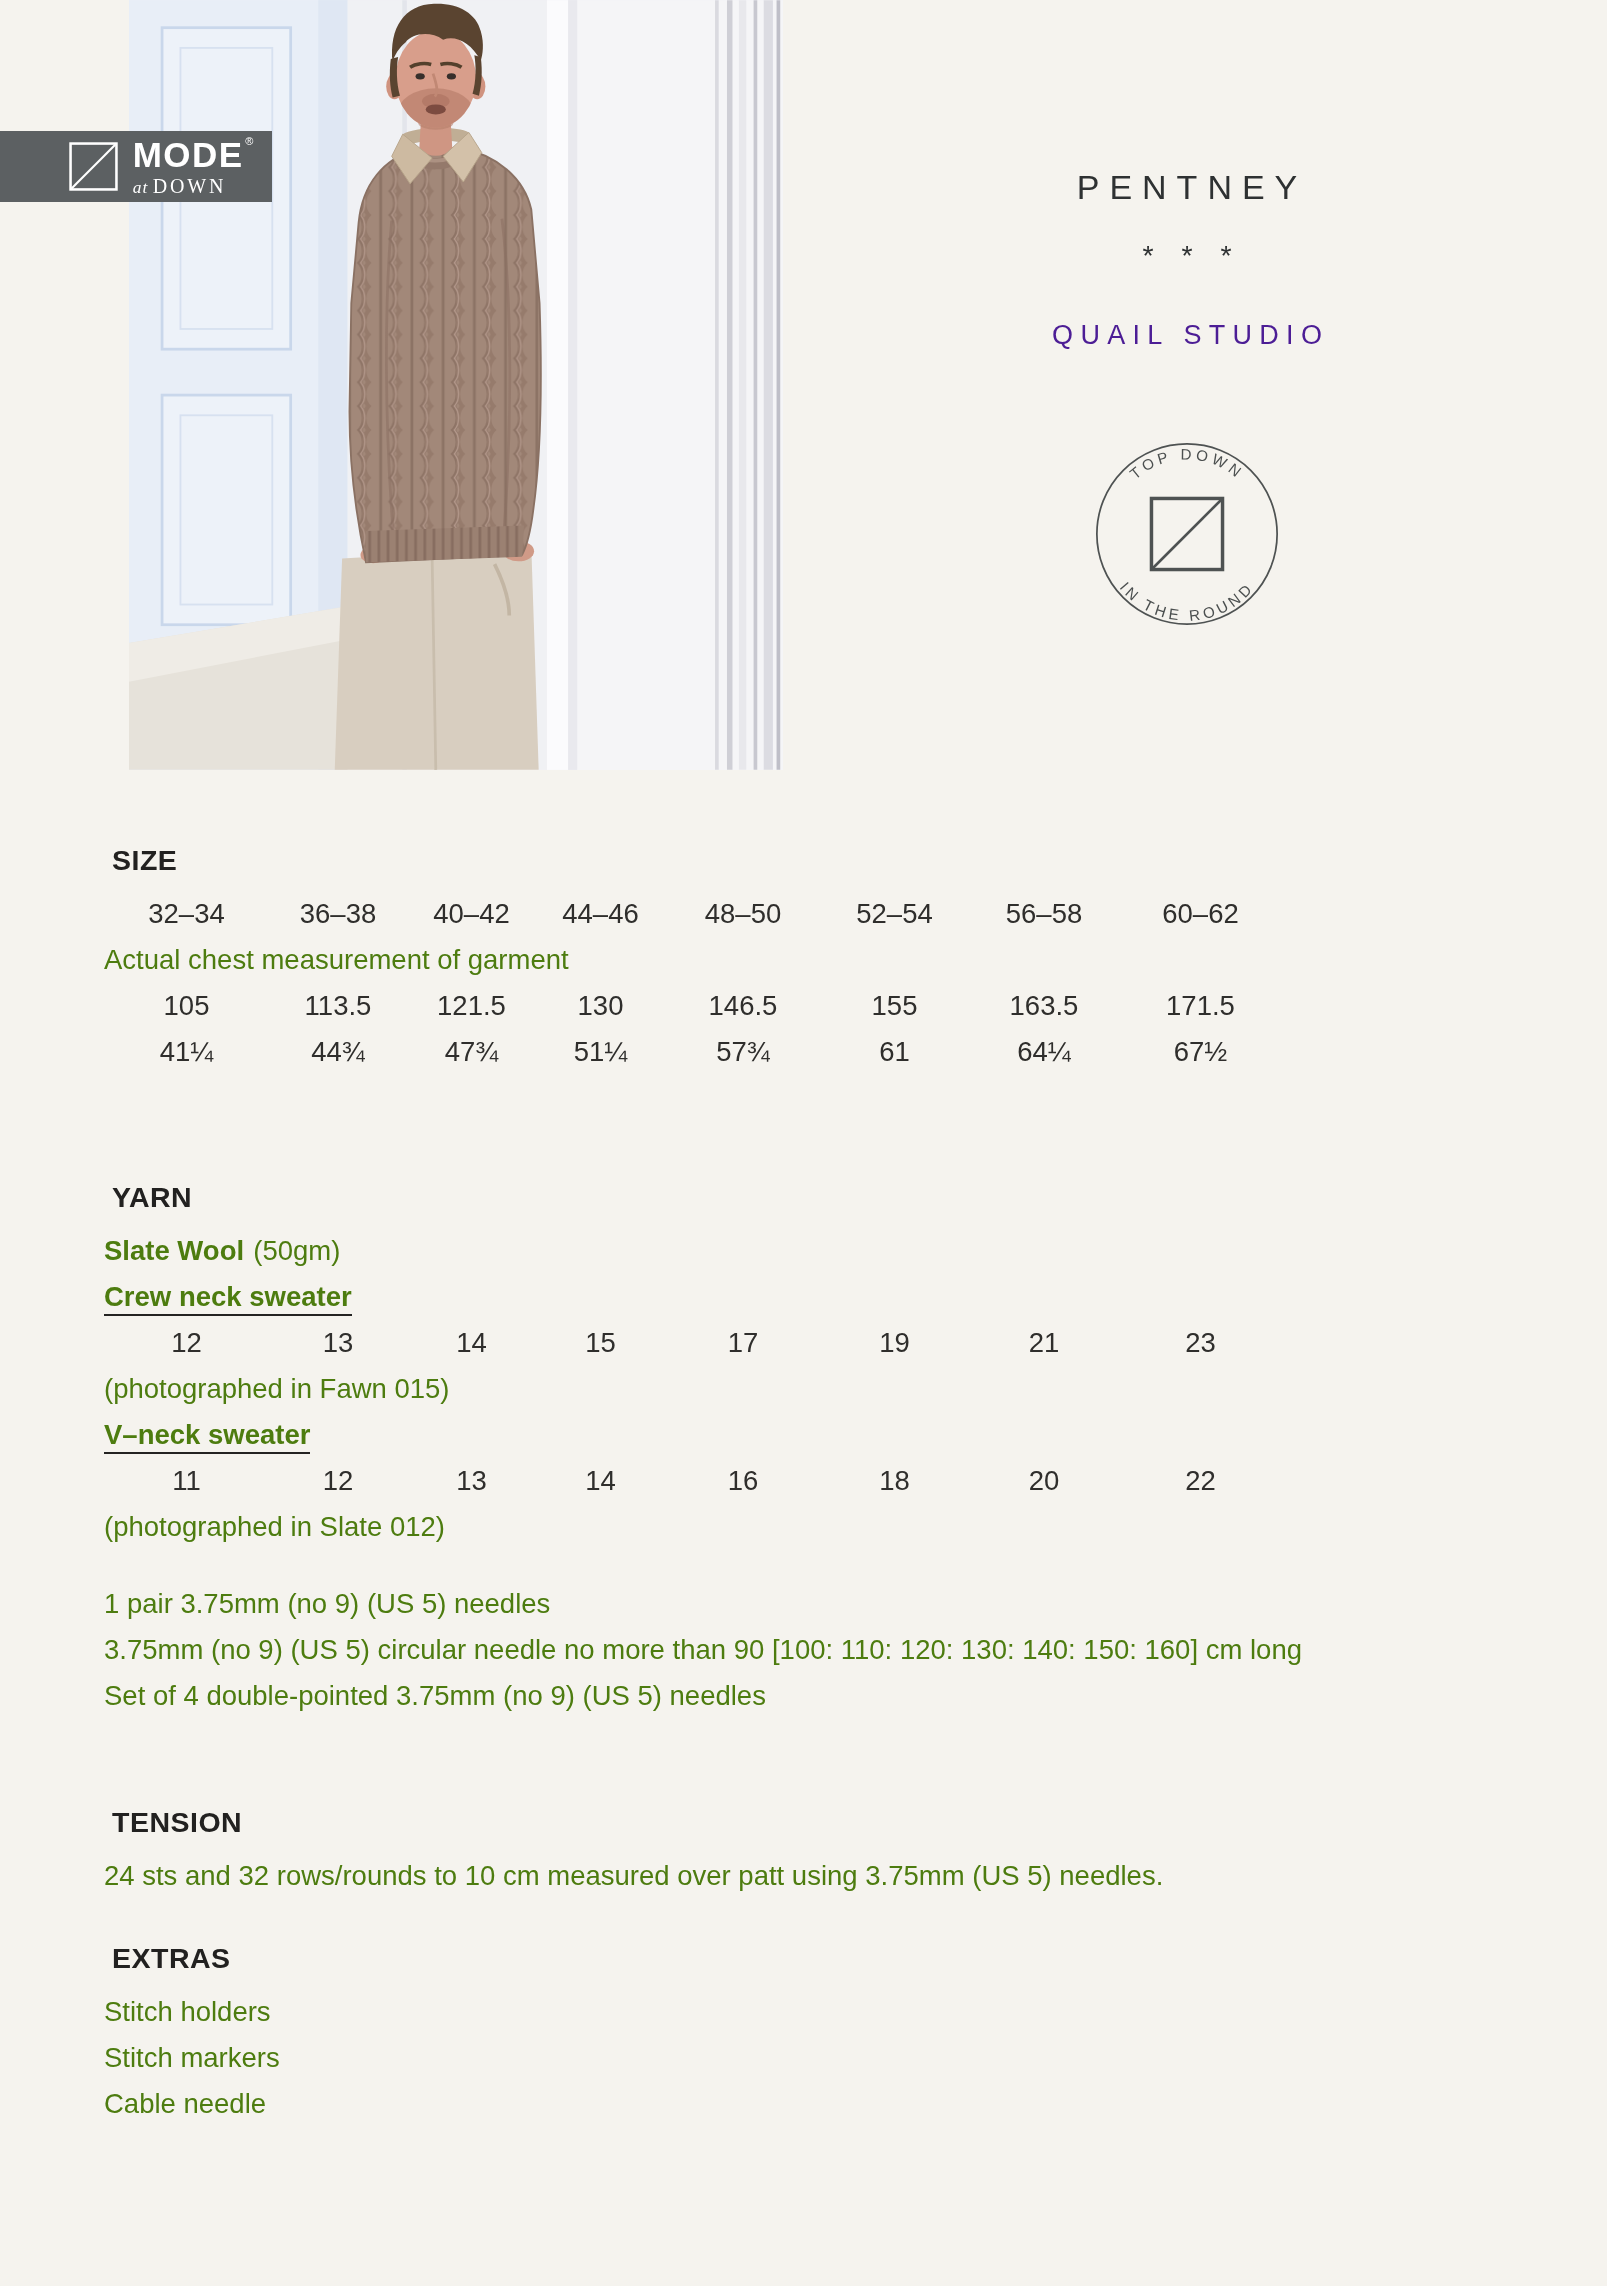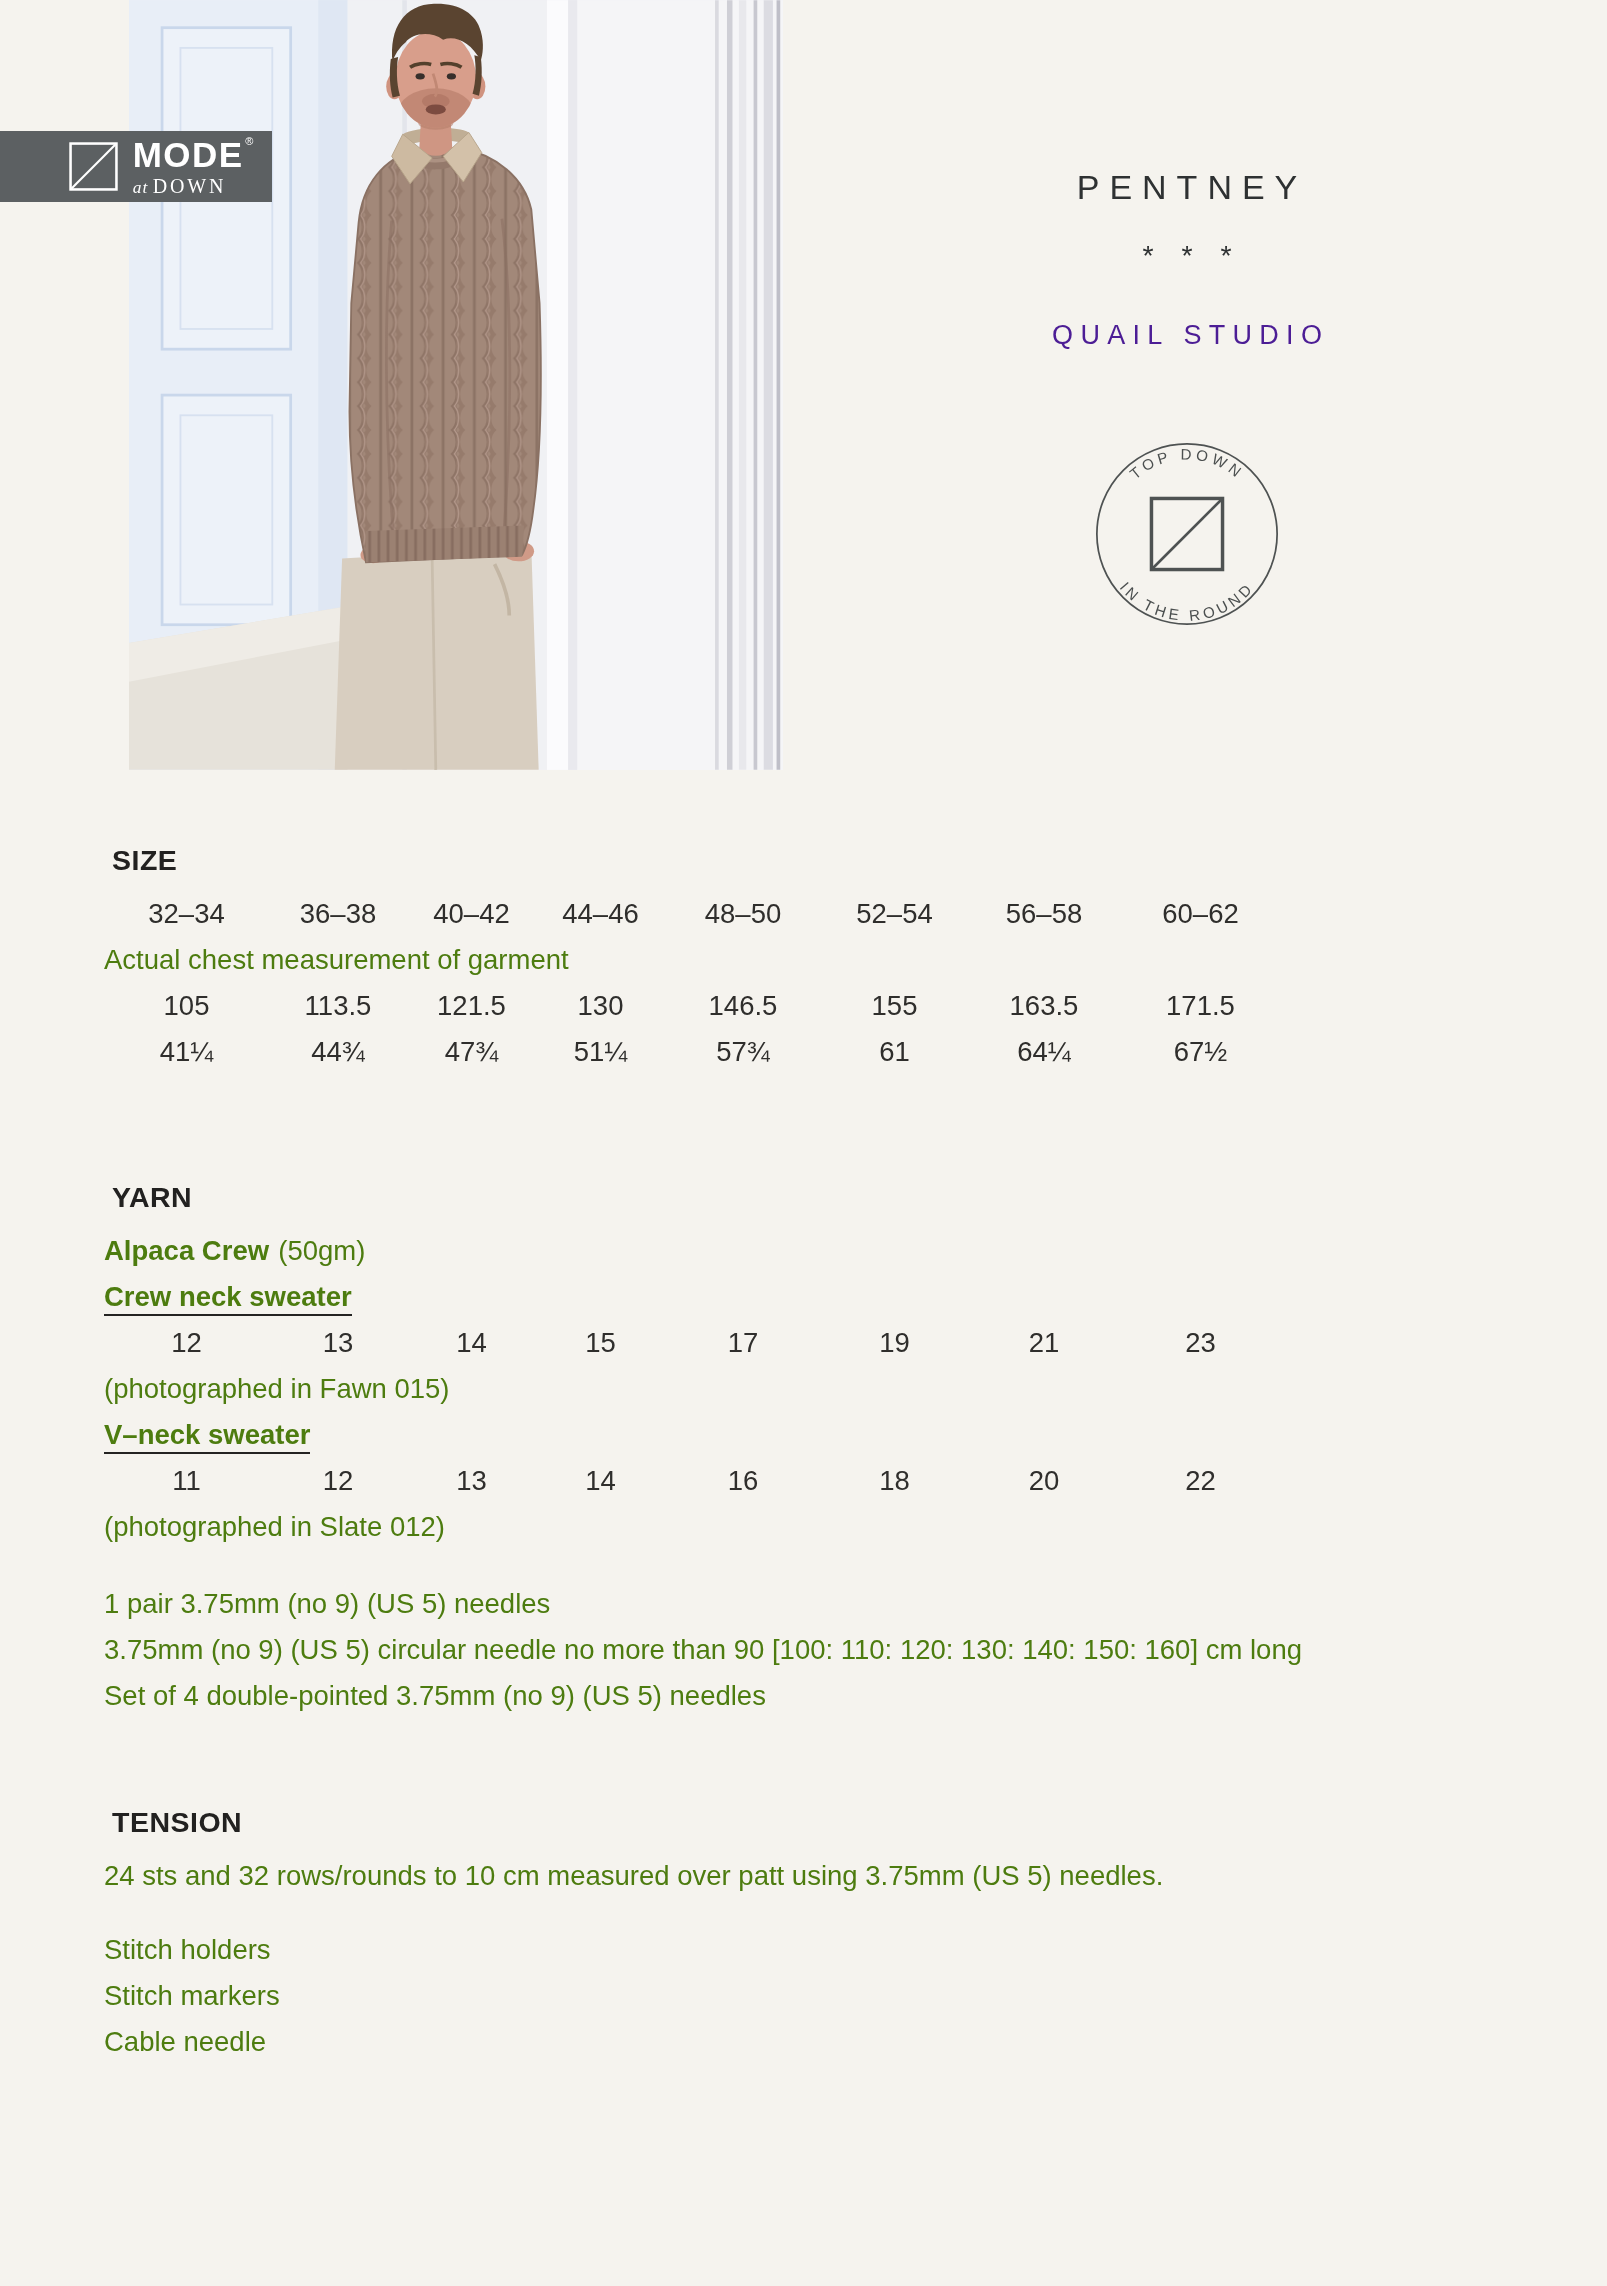--- a/index.html
+++ b/index.html
@@ -225,21 +225,21 @@
       <span>57¾</span>
       <span>61</span>
       <span>64¼</span>
       <span>67½</span>
     </div>
   </section>
 
   <section class="sec" id="sec-yarn">
     <h2 class="sec-h">YARN</h2>
     <div class="body-line">
-      <span class="b">Alpaca Crew</span><span class="gap"></span><span>(50gm)</span>
+      <span class="b">Slate Wool</span><span class="gap"></span><span>(50gm)</span>
     </div>
     <div class="body-line">
       <span class="variant-label">Crew neck sweater</span>
     </div>
     <div class="num-grid">
       <span>12</span>
       <span>13</span>
       <span>14</span>
       <span>15</span>
       <span>17</span>
@@ -269,19 +269,20 @@
     <div class="body-line">3.75mm (no 9) (US 5) circular needle no more than 90 [100: 110: 120: 130: 140: 150: 160] cm long</div>
     <div class="body-line">Set of 4 double-pointed 3.75mm (no 9) (US 5) needles</div>
   </section>
 
   <section class="sec" id="sec-tension">
     <h2 class="sec-h">TENSION</h2>
     <div class="body-line">24 sts and 32 rows/rounds to 10 cm measured over patt using 3.75mm (US 5) needles.</div>
   </section>
 
   <section class="sec" id="sec-extras">
+    <h2 class="sec-h">EXTRAS</h2>
     <div class="body-line">Stitch holders</div>
     <div class="body-line">Stitch markers</div>
     <div class="body-line">Cable needle</div>
   </section>
 
 </div>
 
 
 </body></html>

